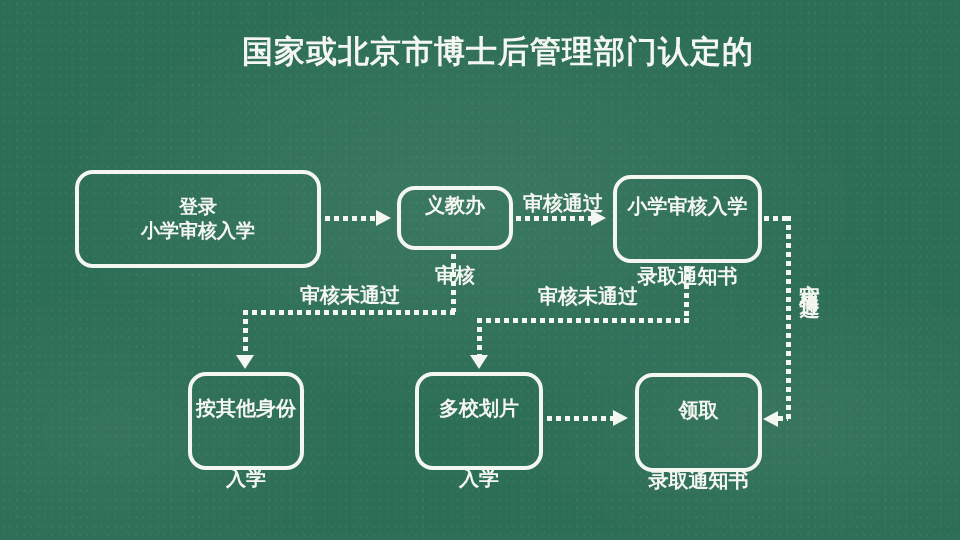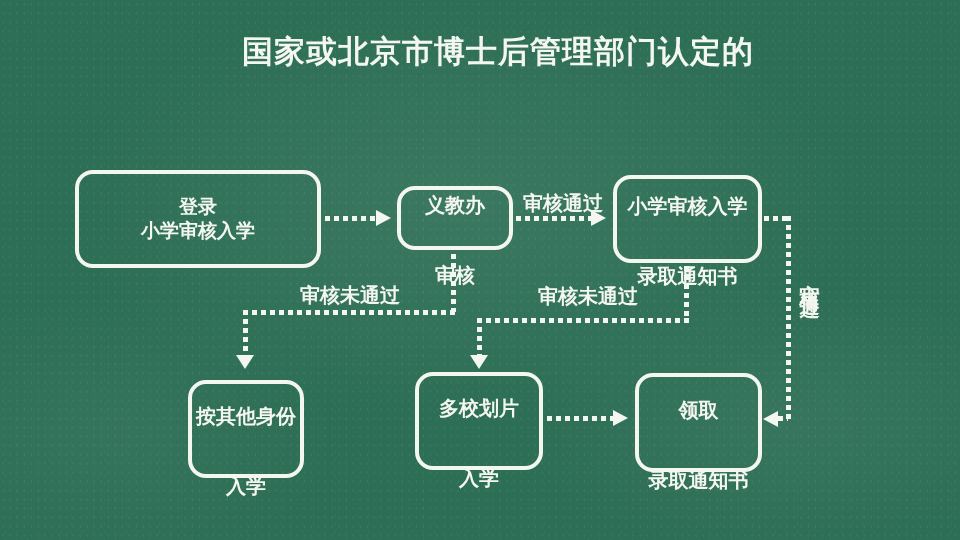--- a/index.html
+++ b/index.html
@@ -87,21 +87,21 @@
   <div class="node" style="left:397px;top:186px;width:108px;height:56px;">
     <div class="ln20">义教办</div>
     <div class="ln20">审核</div>
   </div>
 
   <div class="node" style="left:613px;top:175px;width:141px;height:80px;">
     <div class="ln20">小学审核入学</div>
     <div class="ln20">录取通知书</div>
   </div>
 
-  <div class="node" style="left:188px;top:380px;width:108px;height:90px;">
+  <div class="node" style="left:188px;top:372px;width:108px;height:90px;">
     <div class="ln20">按其他身份</div>
     <div class="ln20">入学</div>
   </div>
 
   <div class="node" style="left:415px;top:372px;width:120px;height:90px;">
     <div class="ln20">多校划片</div>
     <div class="ln20">入学</div>
   </div>
 
   <div class="node" style="left:635px;top:373px;width:119px;height:91px;">

